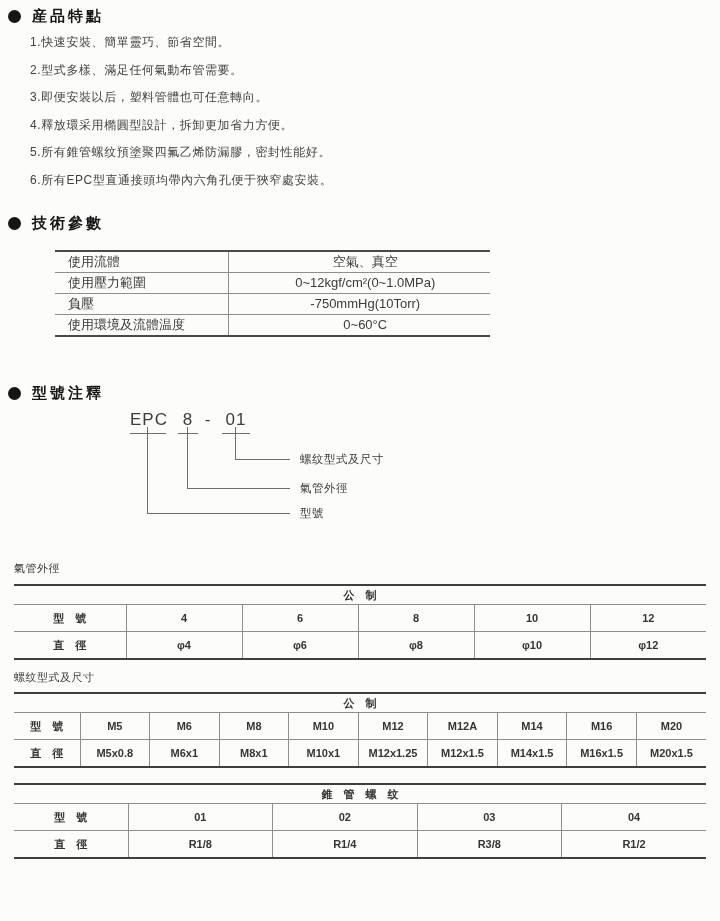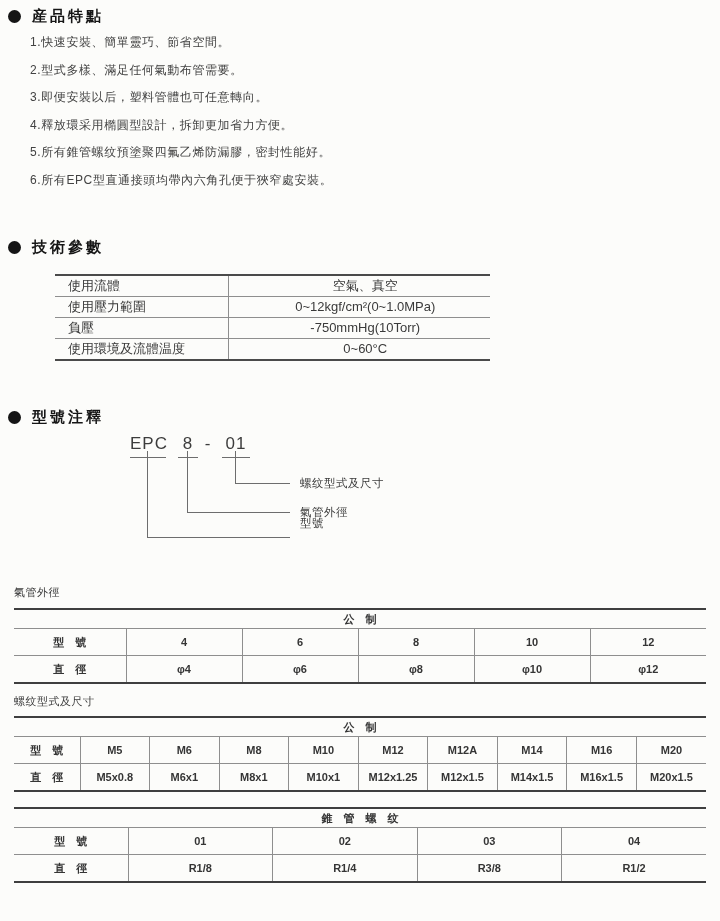--- a/index.html
+++ b/index.html
@@ -32,21 +32,21 @@
     font-size: 15px;
     font-weight: bold;
     color: #161616;
     letter-spacing: 3px;
   }
   
   .features-heading { padding-top: 10px; }
   .feature-list { margin: 7px 0 0 30px; font-size: 12px; color: #424242; }
   .feature-item { line-height: 27.5px; letter-spacing: 0.6px; white-space: nowrap; }
   
-  .tech-heading { margin-top: 42px; }
+  .tech-heading { margin-top: 18px; }
   .tech-table {
     border-collapse: collapse;
     table-layout: fixed;
     width: 435px;
     margin: 16px 0 0 55px;
     font-size: 13px;
     color: #3a3a3a;
     border-top: 2px solid #4a4a4a;
     border-bottom: 2px solid #4a4a4a;
   }
@@ -157,21 +157,21 @@
 
     <div class="dline vline" style="left:147px; top:19px; height:86px;"></div>
     <div class="dline vline" style="left:187px; top:19px; height:61px;"></div>
     <div class="dline vline" style="left:235px; top:19px; height:32px;"></div>
     <div class="dline hline" style="left:235px; top:51px; width:55px;"></div>
     <div class="dline hline" style="left:187px; top:80px; width:103px;"></div>
     <div class="dline hline" style="left:147px; top:105px; width:143px;"></div>
 
     <span class="diag-label" style="top:44px;">螺纹型式及尺寸</span>
     <span class="diag-label" style="top:73px;">氣管外徑</span>
-    <span class="diag-label" style="top:84px;font-family:Liberation Mono, monospace;">型號</span>
+    <span class="diag-label" style="top:98px;font-family:Liberation Mono, monospace;">型號</span>
   </div>
 
   <div class="tbl-caption caption-1">氣管外徑</div>
   <table class="data-table tbl-tube">
     <colgroup>
       <col style="width:112px;">
         <col>
         <col>
         <col>
         <col>

